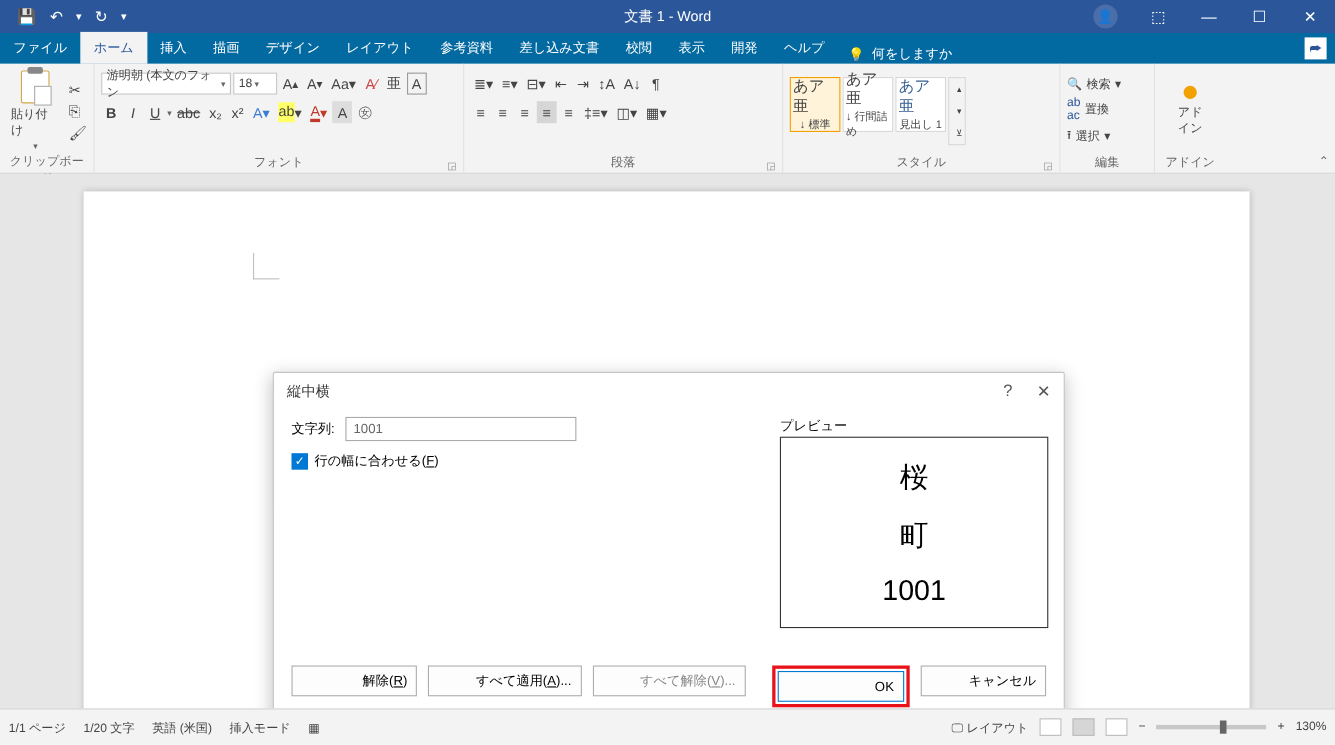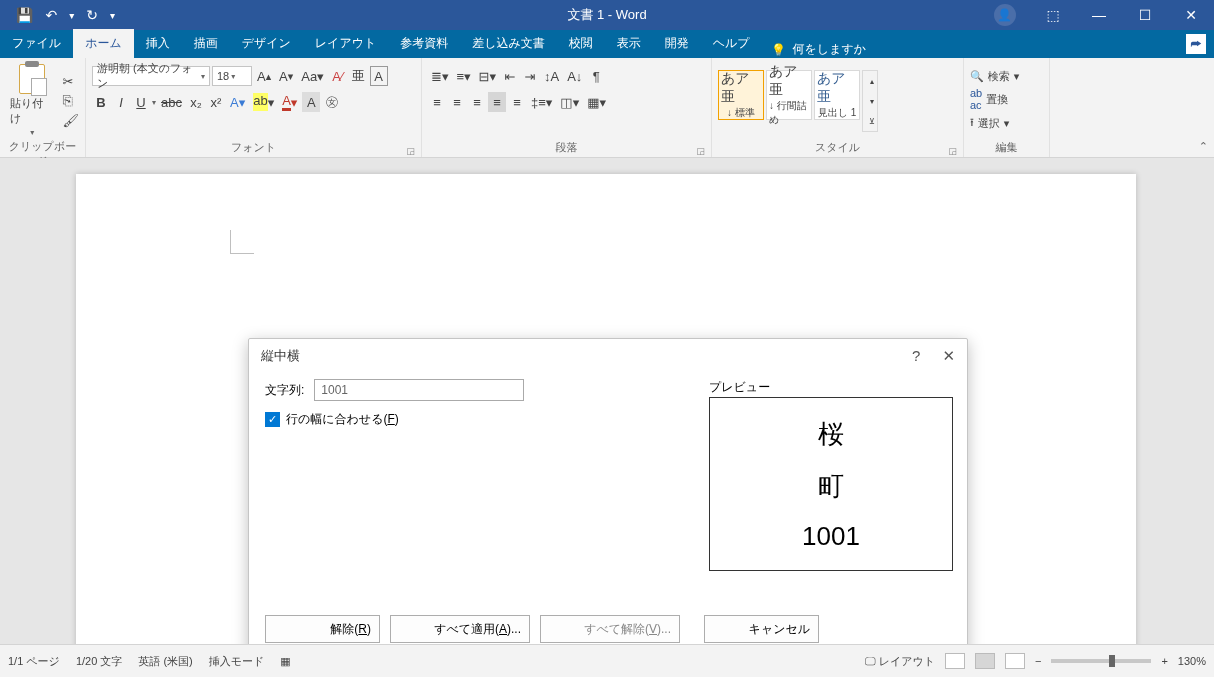--- a/index.html
+++ b/index.html
@@ -240,20 +240,30 @@
         <div>
             <span style="color:#2b579a">ab<br>ac</span>
             <span>置換</span>
           </div>
         <div><span>⭱</span><span>選択</span> ▾</div>
       </div>
     </div>
     <div class="group-label"><span>編集</span></div>
   </div>
 
+  <div class="group" style="width:64px;border-right:none">
+    <div class="group-body" style="justify-content:center">
+      <div class="addin">
+        <div class="dot"></div>
+        <div style="white-space:pre;text-align:center">アド
+イン</div>
+      </div>
+    </div>
+    <div class="group-label"><span>アドイン</span></div>
+  </div>
   <span class="collapse">⌃</span>
 </div>
 
 <div class="doc-area">
   <div class="page">
     <div class="corner"></div>
     <div class="vtext sama">様</div>
     <div class="sama-ret">↵</div>
     <div class="sel-1001">1001-1</div>
     <div class="ret-1001">↵</div>
@@ -283,20 +293,23 @@
         <div>桜</div>
         <div>町</div>
         <div>1001</div>
       </div>
     </div>
     <div class="dlg-foot">
       <button class="dlg-btn remove">解除(<span class="u">R</span>)</button>
       <button class="dlg-btn applyall">すべて適用(<span class="u">A</span>)...</button>
       <button class="dlg-btn removeall">すべて解除(<span class="u">V</span>)...</button>
       <div style="flex:0 0 4px"></div>
+      <div class="ok-wrap">
+        <button class="dlg-btn ok">OK</button>
+      </div>
       <button class="dlg-btn cancel">キャンセル</button>
     </div>
   </div>
 </div>
 
 <div class="status">
   <span>1/1 ページ</span>
   <span>1/20 文字</span>
   <span>英語 (米国)</span>
   <span>挿入モード</span>

